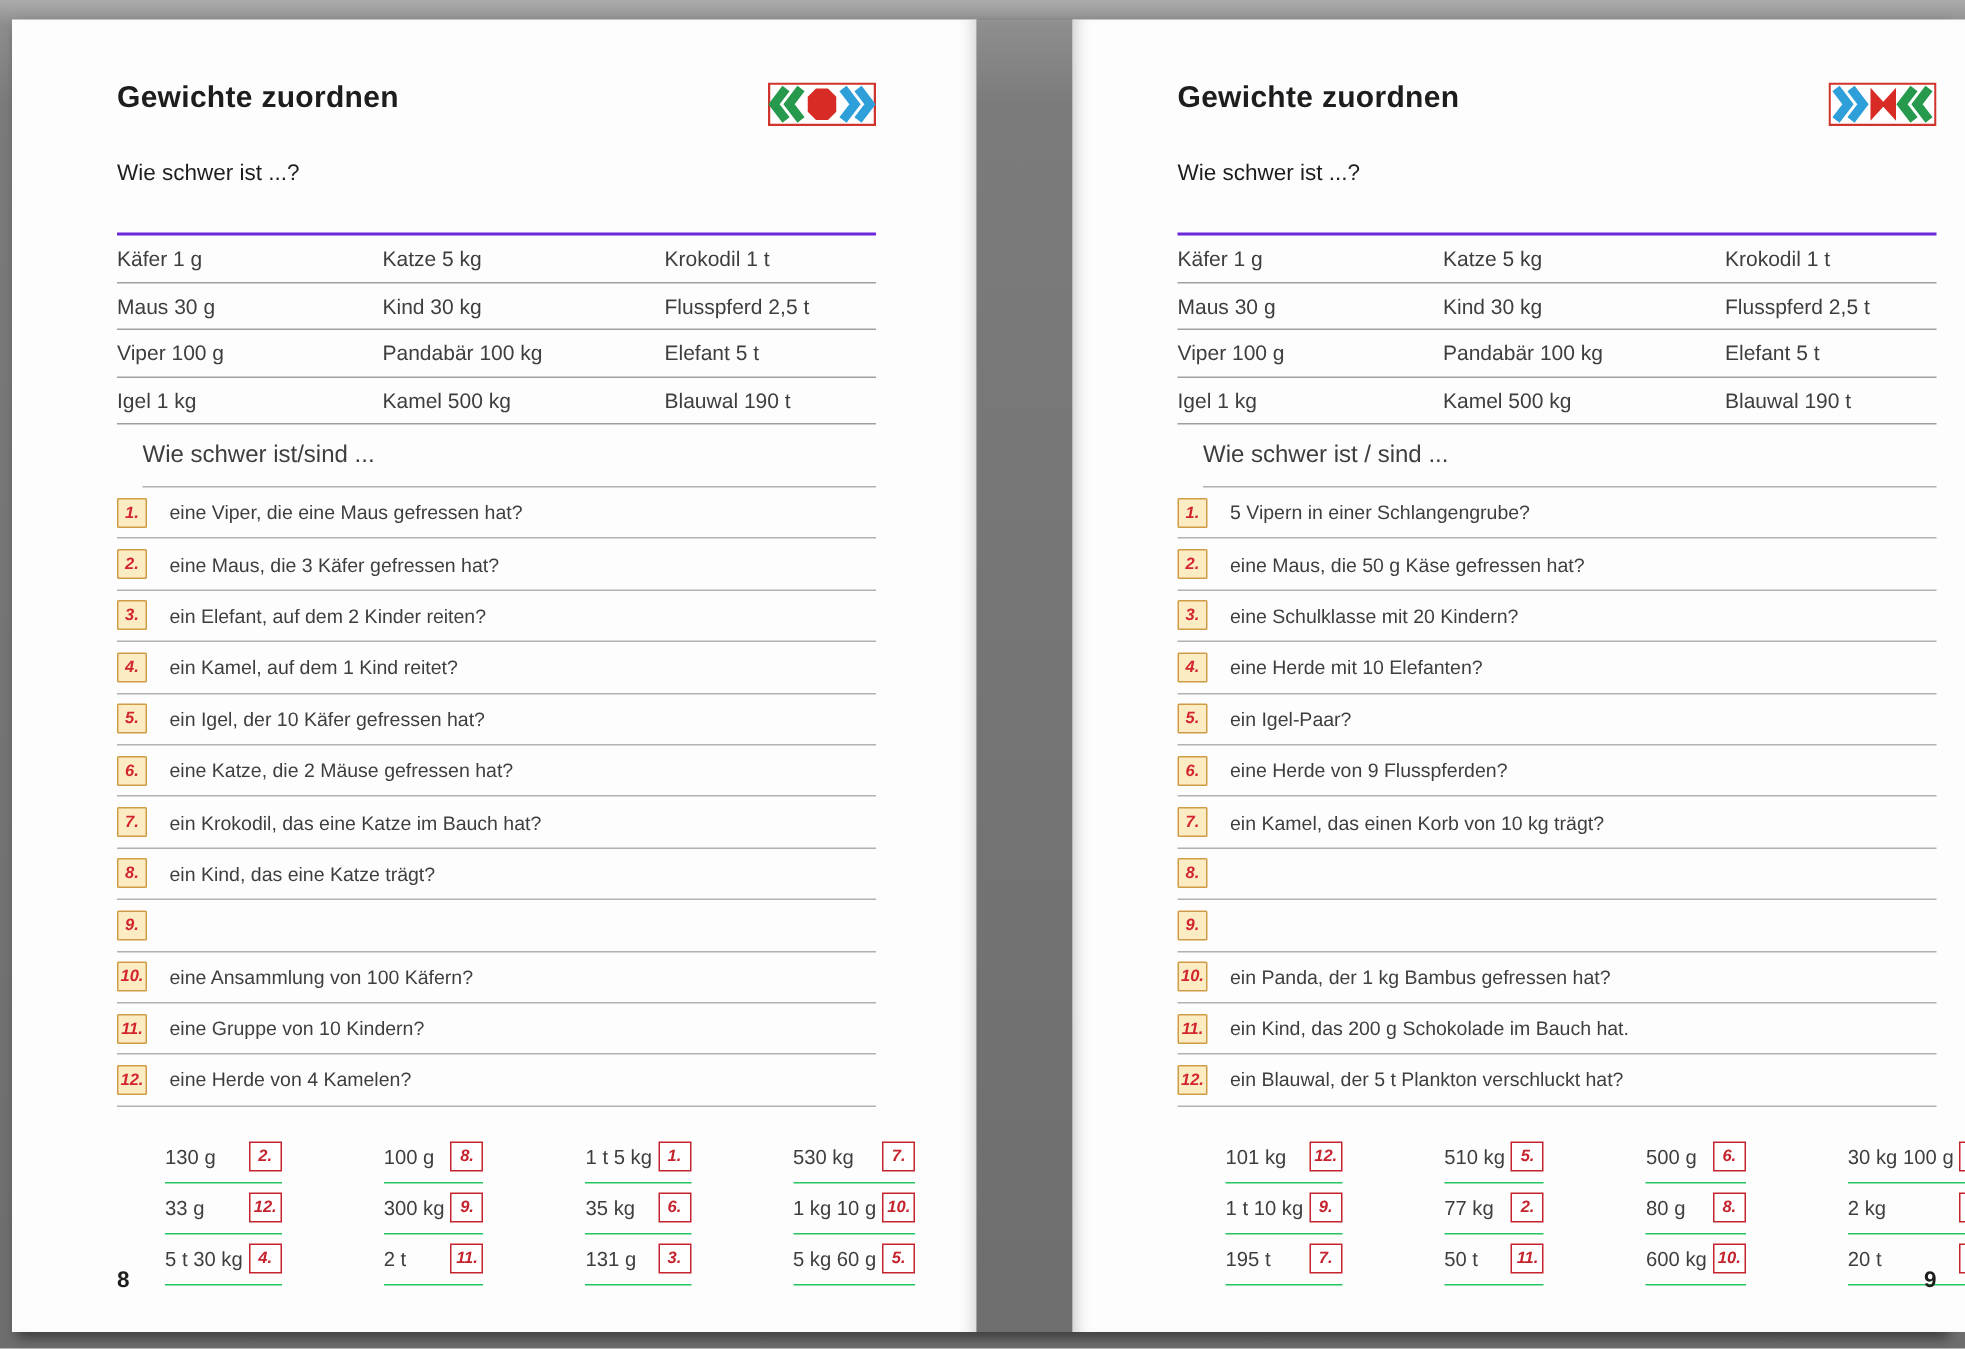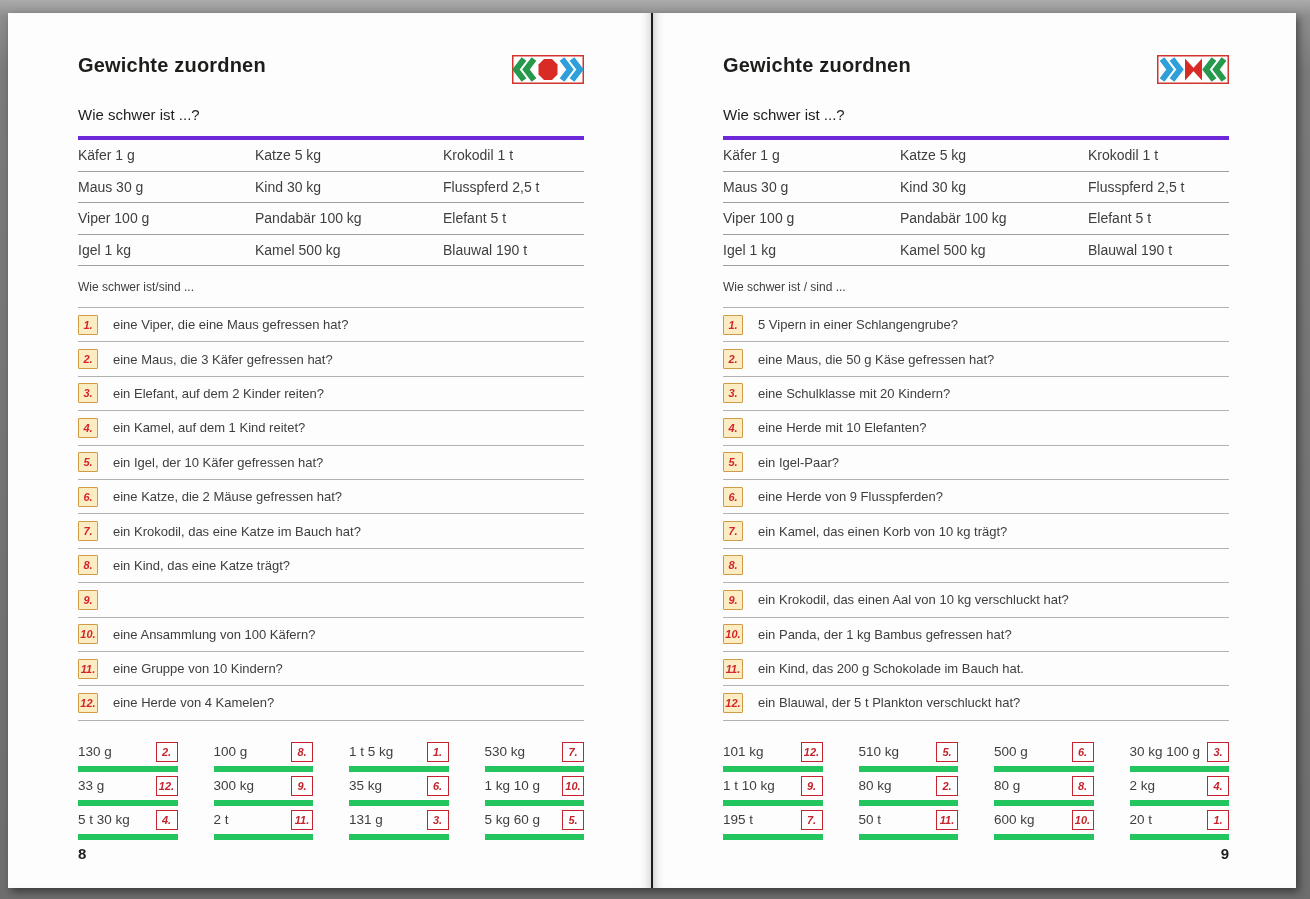--- a/index.html
+++ b/index.html
@@ -3,45 +3,45 @@
 <meta charset="utf-8">
 <style>
   html,body{margin:0;padding:0;}
   body{
     width:1310px;height:899px;overflow:hidden;position:relative;
     background:linear-gradient(180deg,#ababab 0px,#8e8e8e 16px,#7b7b7b 70px,#6e6e6e 100%);
     font-family:"Liberation Sans","DejaVu Sans",sans-serif;
   }
   .spread{
     position:absolute;left:8px;top:13px;width:1288px;height:875px;
-    display:flex;box-shadow:3px 4px 8px rgba(0,0,0,.45);
+    display:flex;box-shadow:3px 4px 8px rgba(0,0,0,.45);gap:32px;
   }
   .page{width:643px;height:875px;background:#fdfdfd;position:relative;box-sizing:border-box;
     padding:0 67px 0 70px;}
   .page-left{box-shadow:inset -10px 0 12px -10px rgba(0,0,0,.25);}
   .page-right{box-shadow:inset 10px 0 12px -10px rgba(0,0,0,.30);}
   .spine{width:2px;background:#1c1c1c;}
   .p-header{margin-top:41px;display:flex;justify-content:space-between;align-items:flex-start;}
   .p-title{margin:0;font-size:20px;font-weight:bold;color:#1d1d1b;letter-spacing:.2px;}
   .nav-icon{margin-top:1px;flex-shrink:0;}
   .p-subtitle{margin:18px 0 0 0;font-size:15px;font-weight:normal;color:#1d1d1b;}
-  .wtable{margin-top:13px;border-top:4px solid #6d28d9;}
+  .wtable{margin-top:31px;border-top:2px solid #6d28d9;}
   .wrow{display:grid;grid-template-columns:177px 188px 1fr;height:30.5px;align-items:center;
     border-bottom:1px solid #9f9f9f;font-size:14px;color:#3e3e3e;}
-  .qlabel{height:41px;display:flex;align-items:center;font-size:12px;color:#3e3e3e;
-    border-bottom:1px solid #b1b1b1;}
+  .qlabel{height:41px;display:flex;align-items:center;font-size:16px;color:#3e3e3e;
+    border-bottom:1px solid #b1b1b1;margin-left:17px;}
   .qrow{height:33.4px;display:flex;align-items:center;border-bottom:1px solid #b1b1b1;}
   .qbadge{width:20px;height:20px;margin-right:15px;flex-shrink:0;background:#fcecc4;
     border:1px solid #cf9c45;border-radius:1px;color:#d2262c;font-size:11px;font-weight:bold;
     font-style:italic;display:flex;align-items:center;justify-content:center;box-sizing:border-box;}
   .qtext{font-size:13px;color:#3e3e3e;white-space:nowrap;}
   .agrid{margin-top:17px;display:grid;grid-template-columns:repeat(4,1fr);column-gap:36px;}
   .acol{display:flex;flex-direction:column;}
   .acell{height:34px;display:flex;align-items:center;justify-content:space-between;
-    border-bottom:6px solid #22c55e;box-sizing:border-box;}
+    border-bottom:1px solid #22c55e;box-sizing:border-box;margin-left:32px;}
   .aval{font-size:13.5px;color:#3e3e3e;white-space:nowrap;}
   .abox{min-width:22px;height:20px;padding:0 2px;background:#fff;border:1.5px solid #c5232d;
     color:#c5232d;font-weight:bold;font-style:italic;font-size:11px;display:flex;
     align-items:center;justify-content:center;box-sizing:border-box;flex-shrink:0;margin-left:4px;}
   .pnum{position:absolute;bottom:26px;font-size:15px;font-weight:bold;color:#1d1d1b;}
   .pnum-left{left:70px;}
   .pnum-right{right:67px;}
 </style>
 </head>
 <body>
@@ -254,21 +254,20 @@
       </div>
       <div class="qrow">
         <span class="qbadge">7.</span>
         <span class="qtext">ein Kamel, das einen Korb von 10 kg trägt?</span>
       </div>
       <div class="qrow">
         <span class="qbadge">8.</span>
       </div>
       <div class="qrow">
         <span class="qbadge">9.</span>
-        <span class="qtext">ein Krokodil, das einen Aal von 10 kg verschluckt hat?</span>
       </div>
       <div class="qrow">
         <span class="qbadge">10.</span>
         <span class="qtext">ein Panda, der 1 kg Bambus gefressen hat?</span>
       </div>
       <div class="qrow">
         <span class="qbadge">11.</span>
         <span class="qtext">ein Kind, das 200 g Schokolade im Bauch hat.</span>
       </div>
       <div class="qrow">
@@ -289,21 +288,21 @@
             <span class="aval">195 t</span>
             <span class="abox">7.</span>
           </div>
         </div>
         <div class="acol">
           <div class="acell">
             <span class="aval">510 kg</span>
             <span class="abox">5.</span>
           </div>
           <div class="acell">
-            <span class="aval">80 kg</span>
+            <span class="aval">77 kg</span>
             <span class="abox">2.</span>
           </div>
           <div class="acell">
             <span class="aval">50 t</span>
             <span class="abox">11.</span>
           </div>
         </div>
         <div class="acol">
           <div class="acell">
             <span class="aval">500 g</span>

